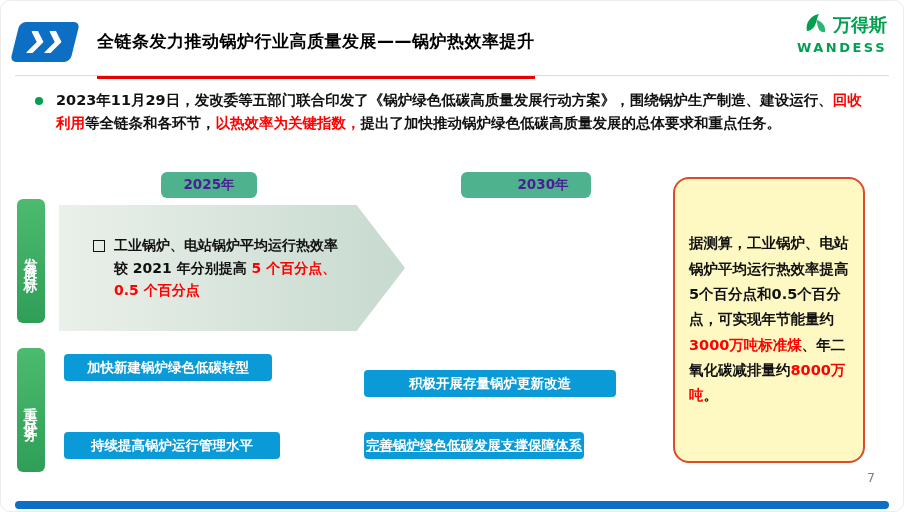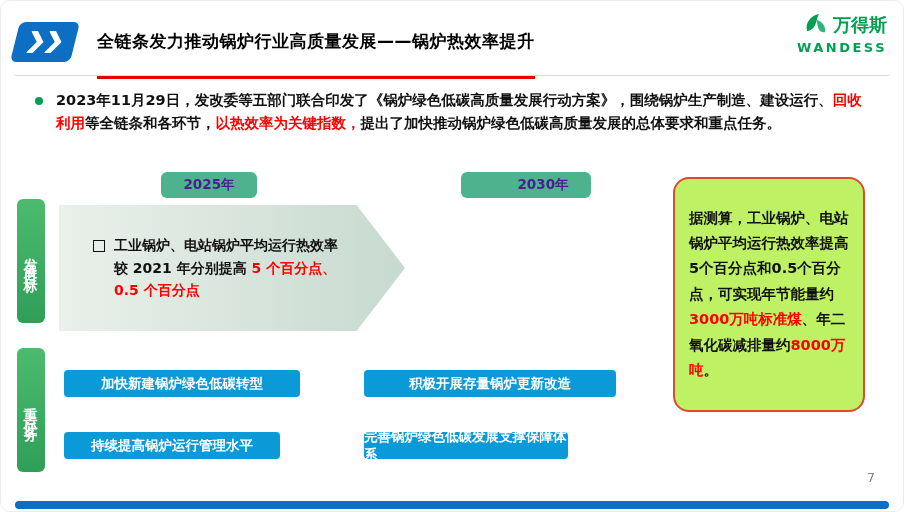--- a/index.html
+++ b/index.html
@@ -55,35 +55,35 @@
   .side-label {
     position:absolute; left:16px; width:28px; border-radius:6px; color:#fff;
     font-weight:bold; font-size:14px; display:flex; align-items:center; justify-content:center;
     writing-mode:vertical-lr; text-orientation:upright; letter-spacing:7px;
     background:linear-gradient(#4dbb6e,#2f9e57);
   }
   .side-1 { top:198px; height:124px; } .side-2 { top:347px; height:124px; }
 
   
   .callout {
-    position:absolute; left:672px; top:176px; width:192px; height:235px;
-    background:#bef264; border:2px solid #dd4b2c; border-radius:16px;
+    position:absolute; left:672px; top:176px; width:192px; height:286px;
+    background:#fef9c3; border:2px solid #dd4b2c; border-radius:16px;
     display:flex; align-items:center; box-sizing:border-box; padding:10px 14px;
   }
   .callout-text { font-size:14.5px; font-weight:bold; line-height:1.75; color:#111; }
 
   
   .task-btn {
     position:absolute; height:27px; background:#0a9ad7; color:#fff; font-weight:bold;
     font-size:13.5px; display:flex; align-items:center; justify-content:center; border-radius:4px;
   }
-  .task-1 { left:63px;  top:369px; width:236px; }
+  .task-1 { left:63px;  top:353px; width:208px; }
   .task-2 { left:363px; top:369px; width:252px; }
   .task-3 { left:63px;  top:431px; width:216px; }
-  .task-4 { left:363px; top:431px; width:204px; }
+  .task-4 { left:363px; top:431px; width:220px;text-decoration:underline; }
 
   .page-num { position:absolute; right:28px; bottom:26px; color:#808080; font-size:12.5px; }
   .bottom-bar { position:absolute; left:14px; right:14px; bottom:2px; height:8px; background:#0c6fc4; border-radius:4px; }
 </style>
 </head>
 <body>
 
 <div class="slide">
 
   <div class="header-badge">

